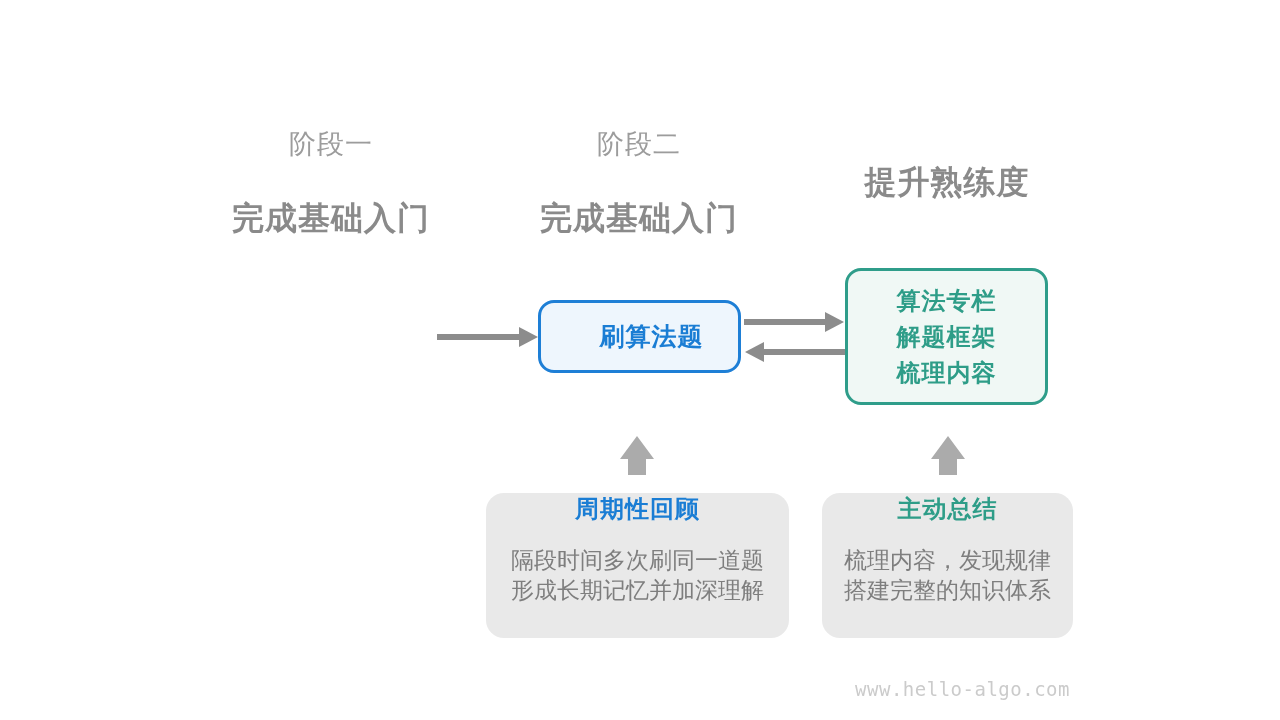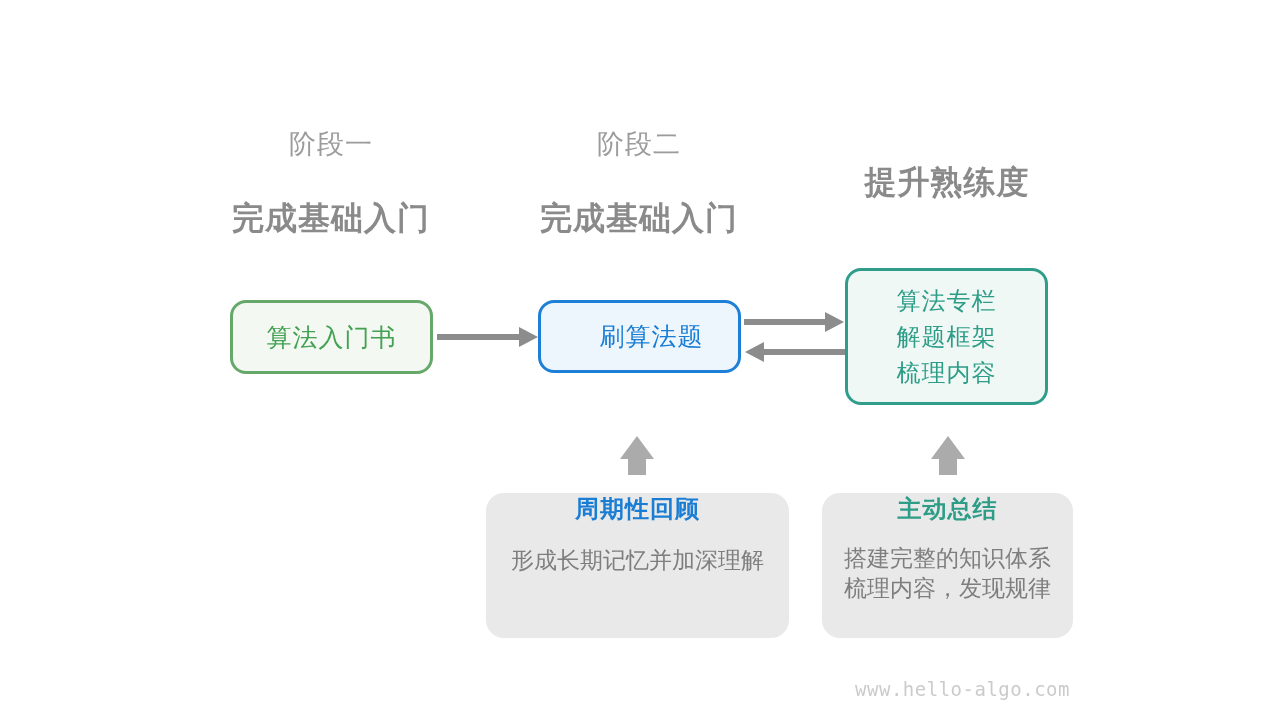--- a/index.html
+++ b/index.html
@@ -9,21 +9,21 @@
     border-radius:12px;
   }
   
   .stage{position:absolute;transform:translateX(-50%);text-align:center;white-space:nowrap;}
   .stage-title{font-size:27px;color:#9C9C9C;letter-spacing:1px;}
   .stage-subtitle{margin-top:35px;font-size:32px;font-weight:700;color:#8A8A8A;letter-spacing:1px;}
   
   .node{
     position:absolute;box-sizing:border-box;border-radius:16px;border:3px solid;
     display:flex;flex-direction:column;align-items:center;justify-content:center;
-    font-size:25px;font-weight:400;letter-spacing:1px;white-space:nowrap;
+    font-size:25px;font-weight:700;letter-spacing:1px;white-space:nowrap;
   }
   .node-green{border-color:#65A86A;background:#F3F8F2;color:#43A152;}
   .node-blue{border-color:#1E7FD6;background:#EEF6FD;color:#1A7DD4;padding-left:24px;}
   .node-teal{border-color:#2F9D8A;background:#F0F8F5;color:#2E9D88;font-size:24px;}
   .node-teal .node-line{line-height:36px;}
   
   .note{
     position:absolute;box-sizing:border-box;border-radius:18px;background:#E9E9E9;
     text-align:center;
   }
@@ -52,23 +52,20 @@
     <div class="stage-subtitle">完成基础入门</div>
   </div>
   <div class="stage" style="left:639px;top:126px;font-family:Liberation Serif, serif;">
     <div class="stage-title">阶段二</div>
     <div class="stage-subtitle">完成基础入门</div>
   </div>
   <div class="stage" style="left:947px;top:126px;">
     <div class="stage-subtitle">提升熟练度</div>
   </div>
 
-  <div class="node node-green" style="left:230px;top:300px;width:203px;height:74px;">
-    <div class="node-line">算法入门书</div>
-  </div>
 
   <div class="node node-blue" style="left:538px;top:300px;width:203px;height:73px;">
     <div class="node-line">刷算法题</div>
   </div>
 
   <div class="node node-teal" style="left:845px;top:268px;width:203px;height:137px;">
     <div class="node-line">算法专栏</div>
     <div class="node-line">解题框架</div>
     <div class="node-line">梳理内容</div>
   </div>
@@ -86,27 +83,28 @@
       <line class="flow-line" x1="845" y1="352" x2="763" y2="352"></line>
       <polygon class="flow-head" points="764,342 745,352 764,362"></polygon>
     </g>
     <polygon class="block-arrow" points="637,436 654,459 646,459 646,475 628,475 628,459 620,459"></polygon>
     <polygon class="block-arrow" points="948,436 965,459 957,459 957,475 939,475 939,459 931,459"></polygon>
   </svg>
 
   <div class="note" style="left:486px;top:493px;width:303px;height:145px;">
     <div class="note-title note-title-blue">周期性回顾</div>
     <div class="note-body">
+      <div>隔段时间多次刷同一道题</div>
       <div>形成长期记忆并加深理解</div>
     </div>
   </div>
 
-  <div class="note" style="left:822px;top:493px;width:251px;height:145px;font-family:Liberation Mono, monospace;">
+  <div class="note" style="left:822px;top:493px;width:251px;height:145px;">
     <div class="note-title note-title-teal">主动总结</div>
     <div class="note-body">
+      <div>梳理内容，发现规律</div>
       <div>搭建完整的知识体系</div>
-      <div>梳理内容，发现规律</div>
     </div>
   </div>
 
   <div class="watermark">www.hello-algo.com</div>
 
 </div>
 
 </body></html>

